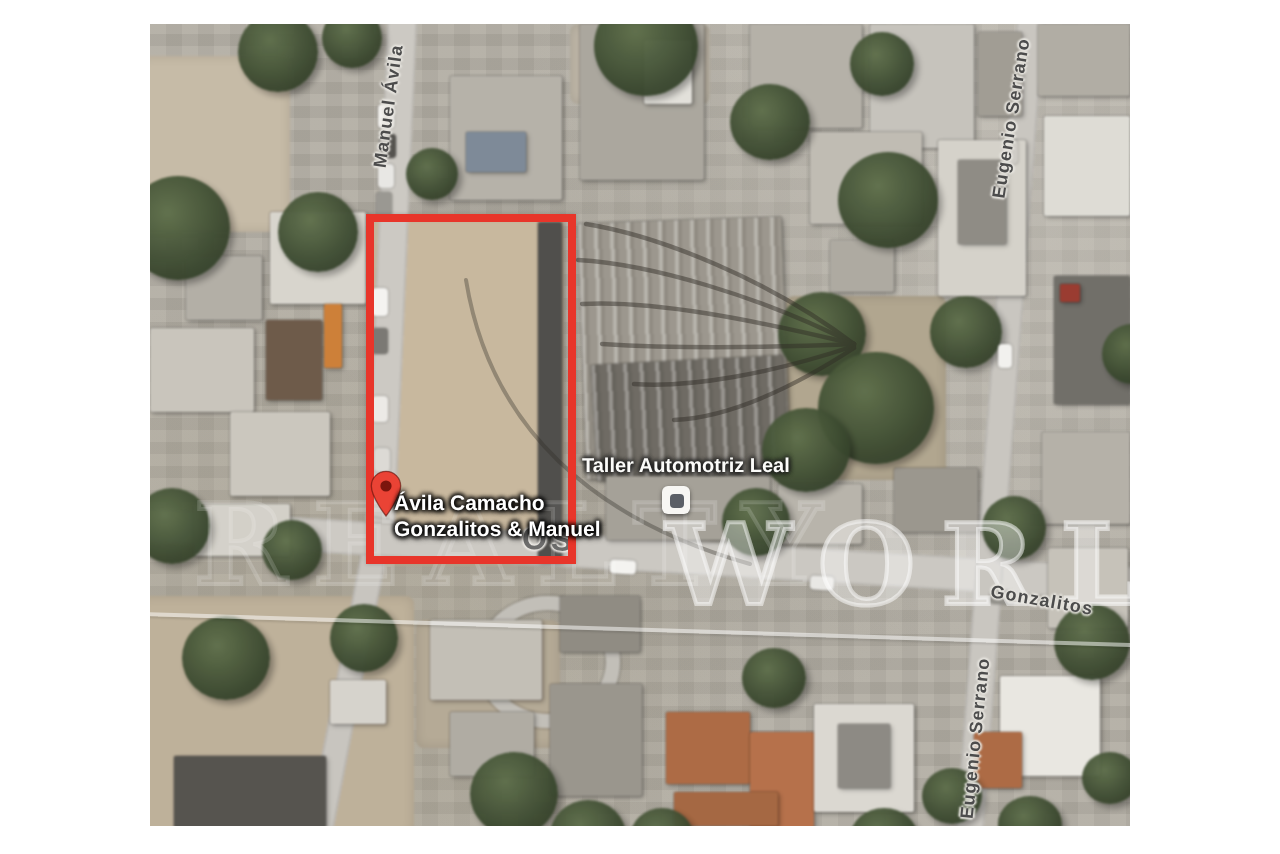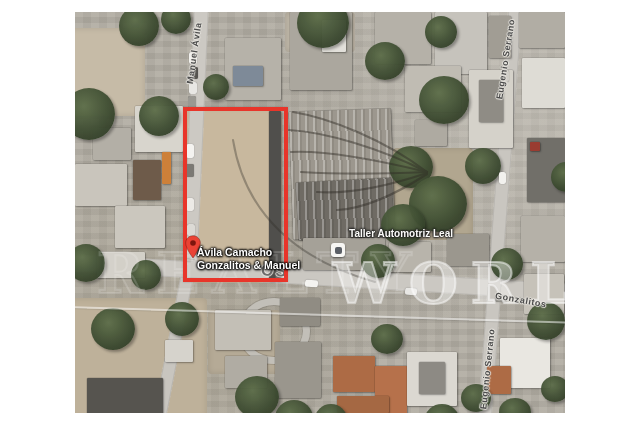--- a/index.html
+++ b/index.html
@@ -51,21 +51,21 @@
   #highlight-rect{position:absolute;z-index:5;left:108px;top:95px;width:105px;height:175px;
     border:4px solid #e8352a;box-sizing:border-box;box-shadow:0 0 2px rgba(0,0,0,.2);}
 
   #pin{position:absolute;z-index:6;left:110px;top:223px;width:16px;height:24px;}
 
   #pin-label{position:absolute;z-index:7;left:122px;top:234px;width:110px;
     color:#ffffff;font-size:10.5px;font-weight:bold;line-height:13px;
     text-shadow:-1px 0 2px rgba(0,0,0,.9), 1px 0 2px rgba(0,0,0,.9),
       0 -1px 2px rgba(0,0,0,.9), 0 1px 2px rgba(0,0,0,.9), 1px 1px 3px rgba(0,0,0,.8);}
 
-  #poi-label{position:absolute;z-index:6;left:228px;top:216px;width:150px;text-align:right;
+  #poi-label{position:absolute;z-index:6;left:216px;top:216px;width:150px;text-align:left;
     color:#fbfbf9;font-size:10px;font-weight:bold;
     text-shadow:-1px 0 2px rgba(30,30,30,.9), 1px 0 2px rgba(30,30,30,.9),
       0 -1px 2px rgba(30,30,30,.9), 0 1px 2px rgba(30,30,30,.9);}
   #poi-icon{position:absolute;z-index:6;left:256px;top:231px;width:14px;height:14px;
     background:#f7f6f3;border-radius:3px;box-shadow:0 1px 2px rgba(0,0,0,.5);}
   #poi-icon::after{content:"";position:absolute;left:3.5px;top:3.5px;width:7px;height:7px;
     border-radius:2px;background:#5b5f66;}
 </style>
 </head>
 <body>

